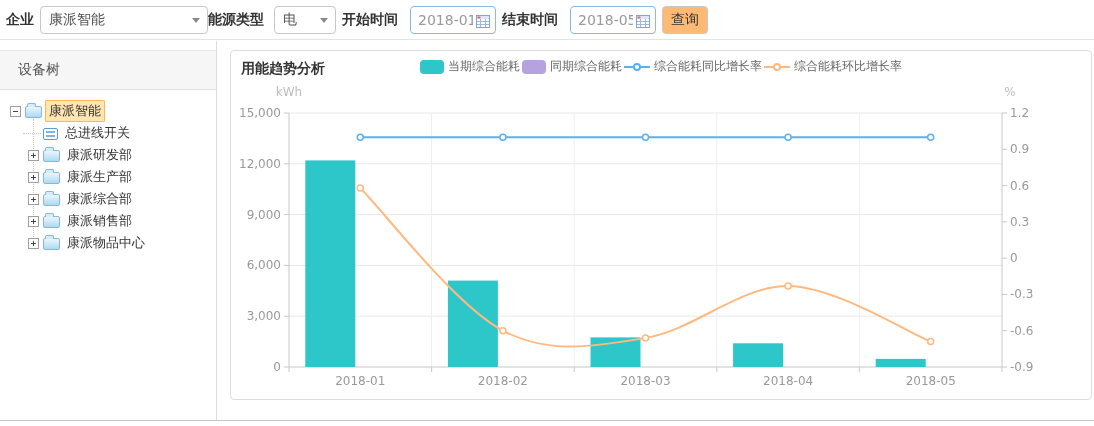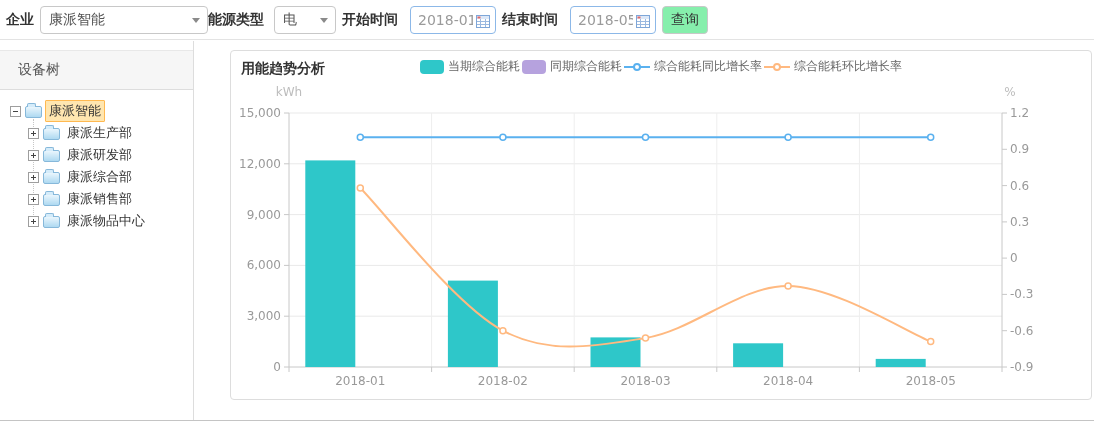--- a/index.html
+++ b/index.html
@@ -19,26 +19,26 @@
                border-top:5px solid #8a8a8a; }
   .sel-enterprise { width:168px; margin-left:6px; }
   .sel-energy { width:62px; margin-left:10px; }
   .ml12 { margin-left:0; } .ml6 { margin-left:6px; }
   .dateinput { width:86px; height:28px; margin-left:12px; border:1px solid #8cb8e8; border-radius:4px;
                background:#fff; position:relative; display:flex; align-items:center; }
   .dateinput input { width:62px; border:none; outline:none; background:transparent;
                font-size:14px; color:#9a9a9a; padding-left:7px;
                font-family:"DejaVu Sans","Liberation Sans",sans-serif; }
   .cal { position:absolute; right:5px; top:7px; width:14px; height:14px; }
-  .btn-query { width:46px; height:28px; margin-left:6px; background:#86efac; border:1px solid #c8c8c8;
+  .btn-query { width:46px; height:28px; margin-left:6px; background:#fdba74; border:1px solid #c8c8c8;
                border-radius:4px; font-size:14px; color:#333; display:flex; align-items:center;
                justify-content:center; cursor:pointer; }
 
   
-  .sidebar { position:absolute; left:0; top:41px; width:194px; height:379px;
+  .sidebar { position:absolute; left:0; top:41px; width:217px; height:379px;
              border-right:1px solid #ddd; background:#fff; }
   .side-header { margin-top:9px; height:40px; background:#f6f6f6;
                  border-top:1px solid #e8e8e8; border-bottom:1px solid #ddd;
                  display:flex; align-items:center; padding-left:18px;
                  font-size:14px; color:#555; }
   .tree { padding:10px 0 0 10px; }
   .tree-row { display:flex; align-items:center; height:22px; position:relative; cursor:pointer; }
   .tree-children { margin-left:18px; position:relative; }
   .tree-children::before { content:""; position:absolute; left:5px; top:-3px; bottom:11px;
                  border-left:1px dotted #c6c6c6; }
@@ -122,28 +122,33 @@
   <div class="sidebar">
     <div class="side-header">设备树</div>
     <div class="tree" id="tree">
         <div class="tree-row">
           <span class="expander"></span>
           <span class="icon-folder"></span>
           <span class="tree-label" style="background: rgb(255, 230, 176); border-color: rgb(255, 185, 81);">康派智能</span>
         </div>
         <div class="tree-children">
           <div class="tree-row">
+            <span class="stub"></span>
+            <span class="icon-meter"></span>
+            <span class="tree-label">总进线开关</span>
+          </div>
+          <div class="tree-row">
+            <span class="expander plus"></span>
+            <span class="icon-folder"></span>
+            <span class="tree-label">康派研发部</span>
+          </div>
+          <div class="tree-row">
             <span class="expander plus"></span>
             <span class="icon-folder"></span>
             <span class="tree-label">康派生产部</span>
-          </div>
-          <div class="tree-row">
-            <span class="expander plus"></span>
-            <span class="icon-folder"></span>
-            <span class="tree-label">康派研发部</span>
           </div>
           <div class="tree-row">
             <span class="expander plus"></span>
             <span class="icon-folder"></span>
             <span class="tree-label">康派综合部</span>
           </div>
           <div class="tree-row">
             <span class="expander plus"></span>
             <span class="icon-folder"></span>
             <span class="tree-label">康派销售部</span>

